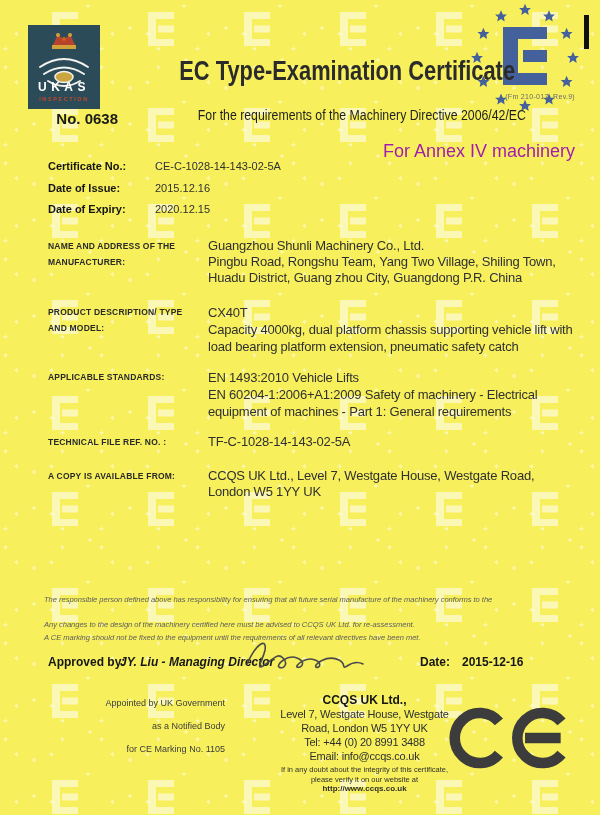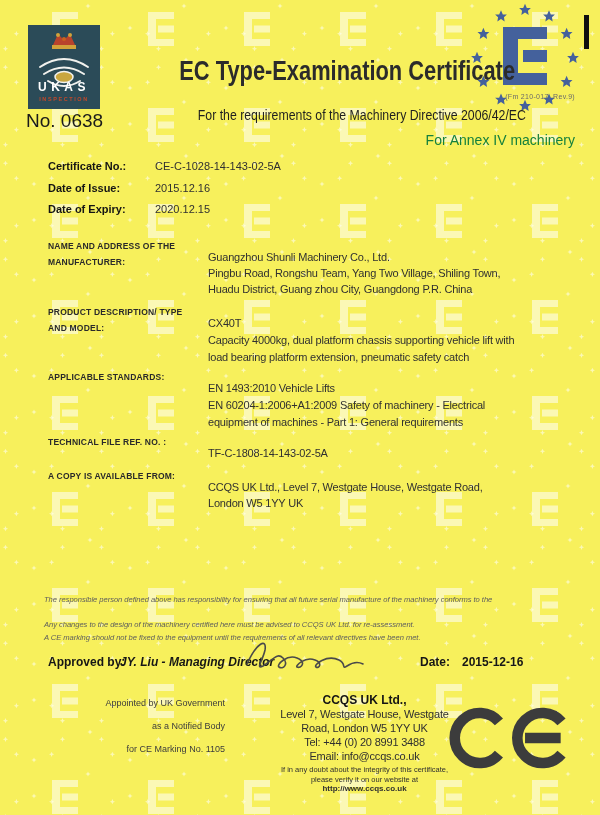--- a/index.html
+++ b/index.html
@@ -7,41 +7,41 @@
   body { font-family:"Liberation Sans", sans-serif; }
   .certificate {
     position:relative; width:600px; height:815px;
     background:#f7f05c; overflow:hidden; margin:0 auto;
     color:#2e2e2e;
   }
   .watermark { position:absolute; inset:0; pointer-events:none; }
 
   
   .ukas-box { position:absolute; left:28px; top:25px; }
-  .nb-number { position:absolute; left:26px; top:110px; width:92px; text-align:left;
-    font-size:19px; font-weight:normal; color:#1a1a1a; }
+  .nb-number { position:absolute; left:26px; top:110px; width:92px; text-align:right;
+    font-size:15px; font-weight:bold; color:#1a1a1a; }
   .title-wrap { position:absolute; left:30px; top:55px; width:545px; text-align:right; }
   .page-title { font-size:28px; font-weight:600; color:#2b2b2b; letter-spacing:0;
     transform:scaleX(.78); transform-origin:50% 50%; white-space:nowrap; }
   .form-ref { margin-top:6px; font-size:7px; color:#6a6a6a; letter-spacing:.3px; }
   .subtitle1 { margin-top:6px; font-size:15px; color:#1f1f1f; transform:scaleX(.82);
     transform-origin:50% 50%; white-space:nowrap; }
-  .subtitle2 { margin-top:9px; font-size:14px; color:#15803d; }
+  .subtitle2 { margin-top:18px; font-size:18px; color:#a21caf; }
   .stars-logo { position:absolute; right:14px; top:2px; }
   .scan-line { position:absolute; left:584px; top:15px; width:5px; height:34px; background:#101010; }
 
   
   .cert-row { position:absolute; left:48px; display:flex; font-size:11px; }
   .cert-row .lbl { width:107px; font-weight:bold; color:#141414; }
   .cert-row .val { color:#303030; }
   .field-row { position:absolute; left:48px; display:flex; }
   .field-row .lbl { width:160px; font-size:8.5px; font-weight:bold; color:#2a2a2a;
     line-height:16px; letter-spacing:.2px; }
-  .field-row .val { width:375px; font-size:11px; color:#303030; line-height:16px;
-    letter-spacing:-.2px; white-space:nowrap;margin-top:11px; }
+  .field-row .val { width:375px; font-size:13px; color:#303030; line-height:16px;
+    letter-spacing:-.2px; white-space:nowrap; }
   .val-17 .val div { line-height:17px; }
 
   
   .legal-p { position:absolute; left:44px; width:525px; font-style:italic;
     font-size:7.6px; letter-spacing:-.05px; color:#5d5d5d; line-height:10px; white-space:nowrap; }
 
   
   .approve-row { position:absolute; left:48px; top:655px; width:520px; font-size:12px; font-weight:bold; color:#161616; }
   .approver { position:absolute; left:72px; top:0; font-style:italic; }
   .date-lbl { position:absolute; left:372px; top:0; }
@@ -184,21 +184,21 @@
     <div class="lbl">APPLICABLE STANDARDS:</div>
     <div class="val">
       <div>EN 1493:2010 Vehicle Lifts</div>
       <div>EN 60204-1:2006+A1:2009 Safety of machinery - Electrical</div>
       <div>equipment of machines - Part 1: General requirements</div>
     </div>
   </div>
 
   <div class="field-row" style="top:434px">
     <div class="lbl">TECHNICAL FILE REF. NO. :</div>
-    <div class="val">TF-C-1808-14-143-02-5A</div>
+    <div class="val">TF-C-1028-14-143-02-5A</div>
   </div>
 
   <div class="field-row" style="top:468px">
     <div class="lbl">A COPY IS AVAILABLE FROM:</div>
     <div class="val">
       <div>CCQS UK Ltd., Level 7, Westgate House, Westgate Road,</div>
       <div>London W5 1YY UK</div>
     </div>
   </div>
 

